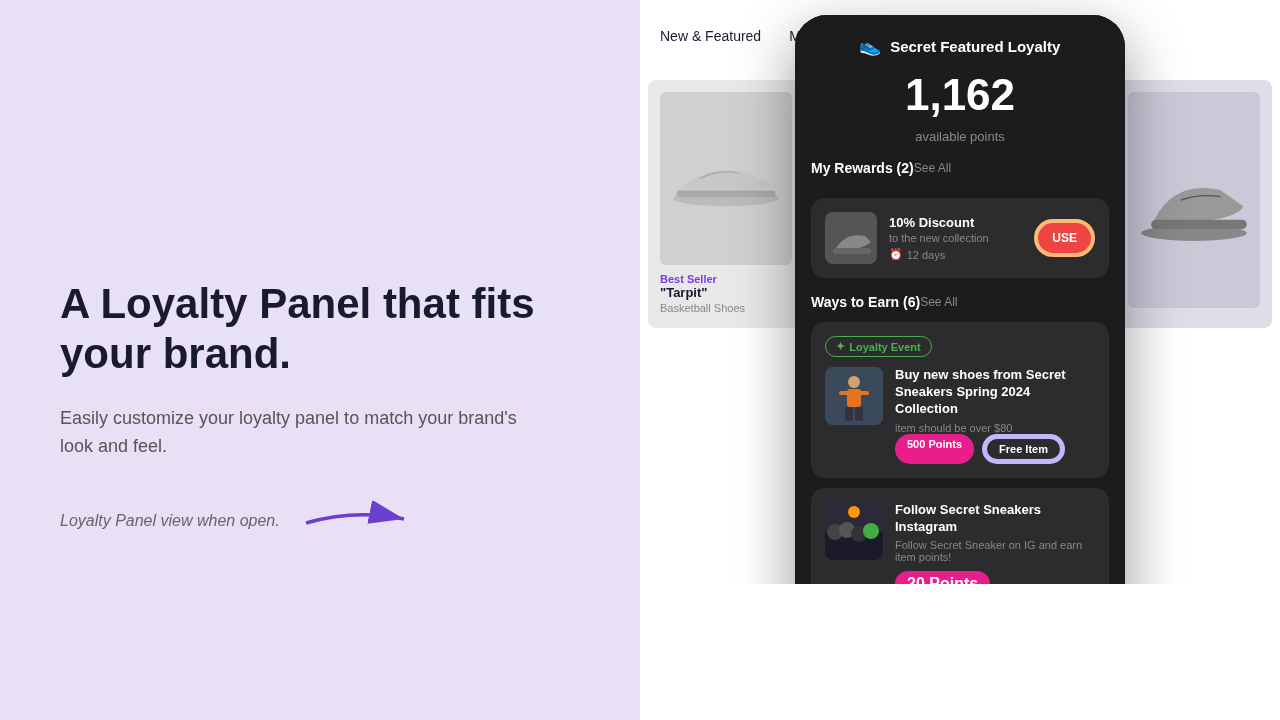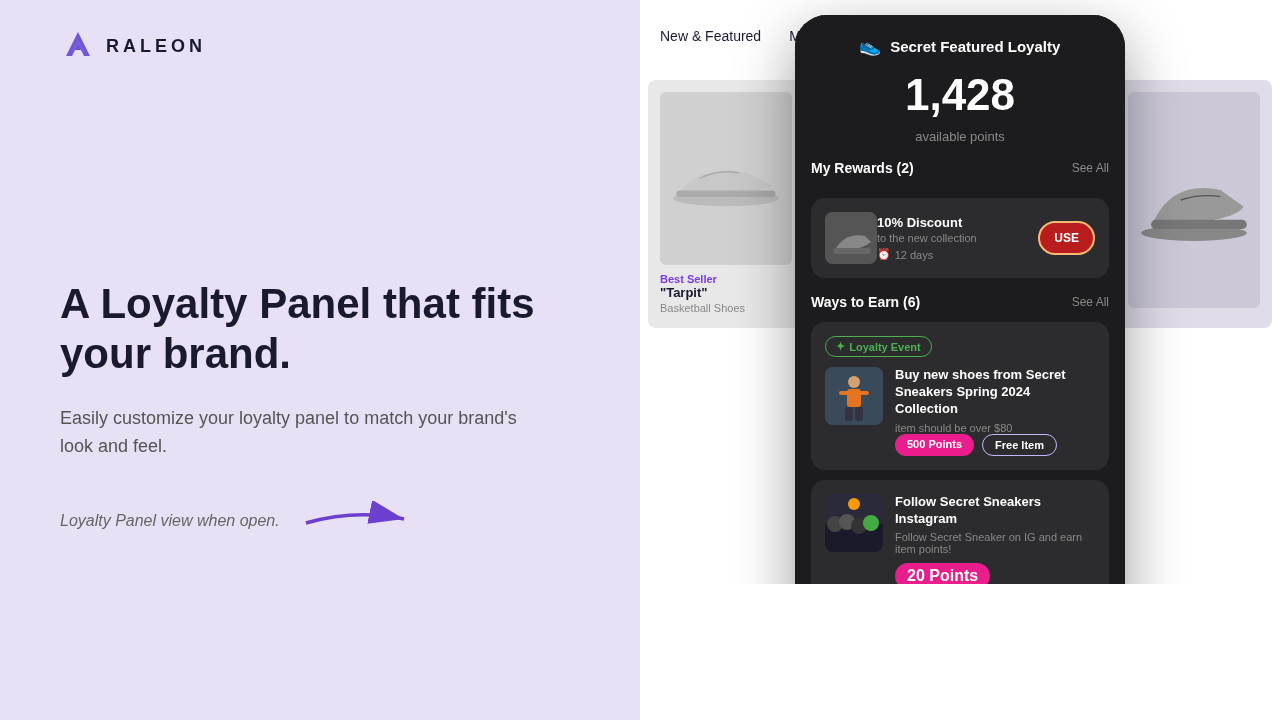--- a/index.html
+++ b/index.html
@@ -227,24 +227,23 @@
       margin-top: 12px;
     }
 
     
     .panel-section {
       padding: 0 16px 16px;
     }
 
     .section-header {
       display: flex;
-      justify-content: space-between;
+      justify-content: flex-start;
       align-items: center;
       margin-bottom: 12px;
-      gap: 32px;
     }
 
     .section-title {
       color: #fff;
       font-size: 14px;
       font-weight: 600;
     }
 
     .see-all {
       color: #888;
@@ -252,20 +251,21 @@
       cursor: pointer;
     }
 
     
     .reward-card {
       background: #2c2c2e;
       border-radius: 14px;
       padding: 14px;
       display: flex;
       align-items: center;
+      gap: 12px;
       margin-top: 22px;
     }
 
     .reward-thumb {
       width: 52px;
       height: 52px;
       border-radius: 8px;
       background: #444;
       overflow: hidden;
       flex-shrink: 0;
@@ -290,22 +290,22 @@
     .reward-expiry {
       color: #888;
       font-size: 11px;
       display: flex;
       align-items: center;
       gap: 4px;
       margin-top: 4px;
     }
 
     .use-btn {
-      background: #b91c1c;
-      border: 2px solid #fdba74;
+      background: #ef4444;
+      border: 4px solid #fdba74;
       color: #fff;
       font-size: 12px;
       font-weight: 600;
       padding: 8px 14px;
       border-radius: 20px;
       cursor: pointer;
     }
 
     
     .earn-card {
@@ -370,21 +370,21 @@
       background: #e91e8c;
       color: #fff;
       font-size: 11px;
       font-weight: 600;
       padding: 4px 12px;
       border-radius: 20px;
     }
 
     .free-badge {
       background: #2c2c2e;
-      border: 1px solid #c4b5fd;
+      border: 5px solid #c4b5fd;
       color: #fff;
       font-size: 11px;
       font-weight: 600;
       padding: 4px 12px;
       border-radius: 20px;
     }
 
     .points-badge-sm {
       background: #e91e8c;
       color: #fff;
@@ -415,29 +415,20 @@
       color: #7c3aed;
       font-size: 11px;
       font-weight: 600;
     }
   </style>
 </head>
 <body>
 
 <div class="left-section">
 
-  <div class="logo">
-    <svg class="logo-icon" viewBox="0 0 36 36" fill="none">
-
-      <polygon points="18,4 6,28 12,28 18,16 24,28 30,28" fill="#5b3fcf" opacity="0.85"></polygon>
-      <polygon points="18,10 11,24 14,24 18,17 22,24 25,24" fill="#7c5fe6" opacity="0.7"></polygon>
-      <polygon points="18,16 15,22 21,22" fill="#5b3fcf" opacity="0.9"></polygon>
-    </svg>
-    <span class="logo-text">RALEON</span>
-  </div>
 
   <div style="margin-top: 40px;">
     <h1 class="hero-title">A Loyalty Panel that fits your brand.</h1>
     <p class="hero-subtitle">Easily customize your loyalty panel to match your brand's look and feel.</p>
 
     <div class="panel-label">
       <span style="font-style: italic; color: #666; font-size: 16px;">Loyalty Panel view when open.</span>
       <span class="arrow-icon">
         <svg width="120" height="36" viewBox="0 0 120 36">
           <defs>
@@ -518,21 +509,21 @@
   </div>
 
   <div class="phone-mockup">
     <div class="panel-inner">
 
       <div class="panel-header">
         <div class="panel-brand">
           <span class="panel-brand-icon">👟</span>
           <span class="panel-brand-name">Secret Featured Loyalty</span>
         </div>
-        <div class="points-number">1,428</div>
+        <div class="points-number">1,162</div>
         <div class="points-label">available points</div>
       </div>
 
       <div class="panel-section">
         <div class="section-header">
           <span class="section-title">My Rewards (2)</span>
           <span class="see-all">See All</span>
         </div>
         <div class="reward-card">
           <div class="reward-thumb">

